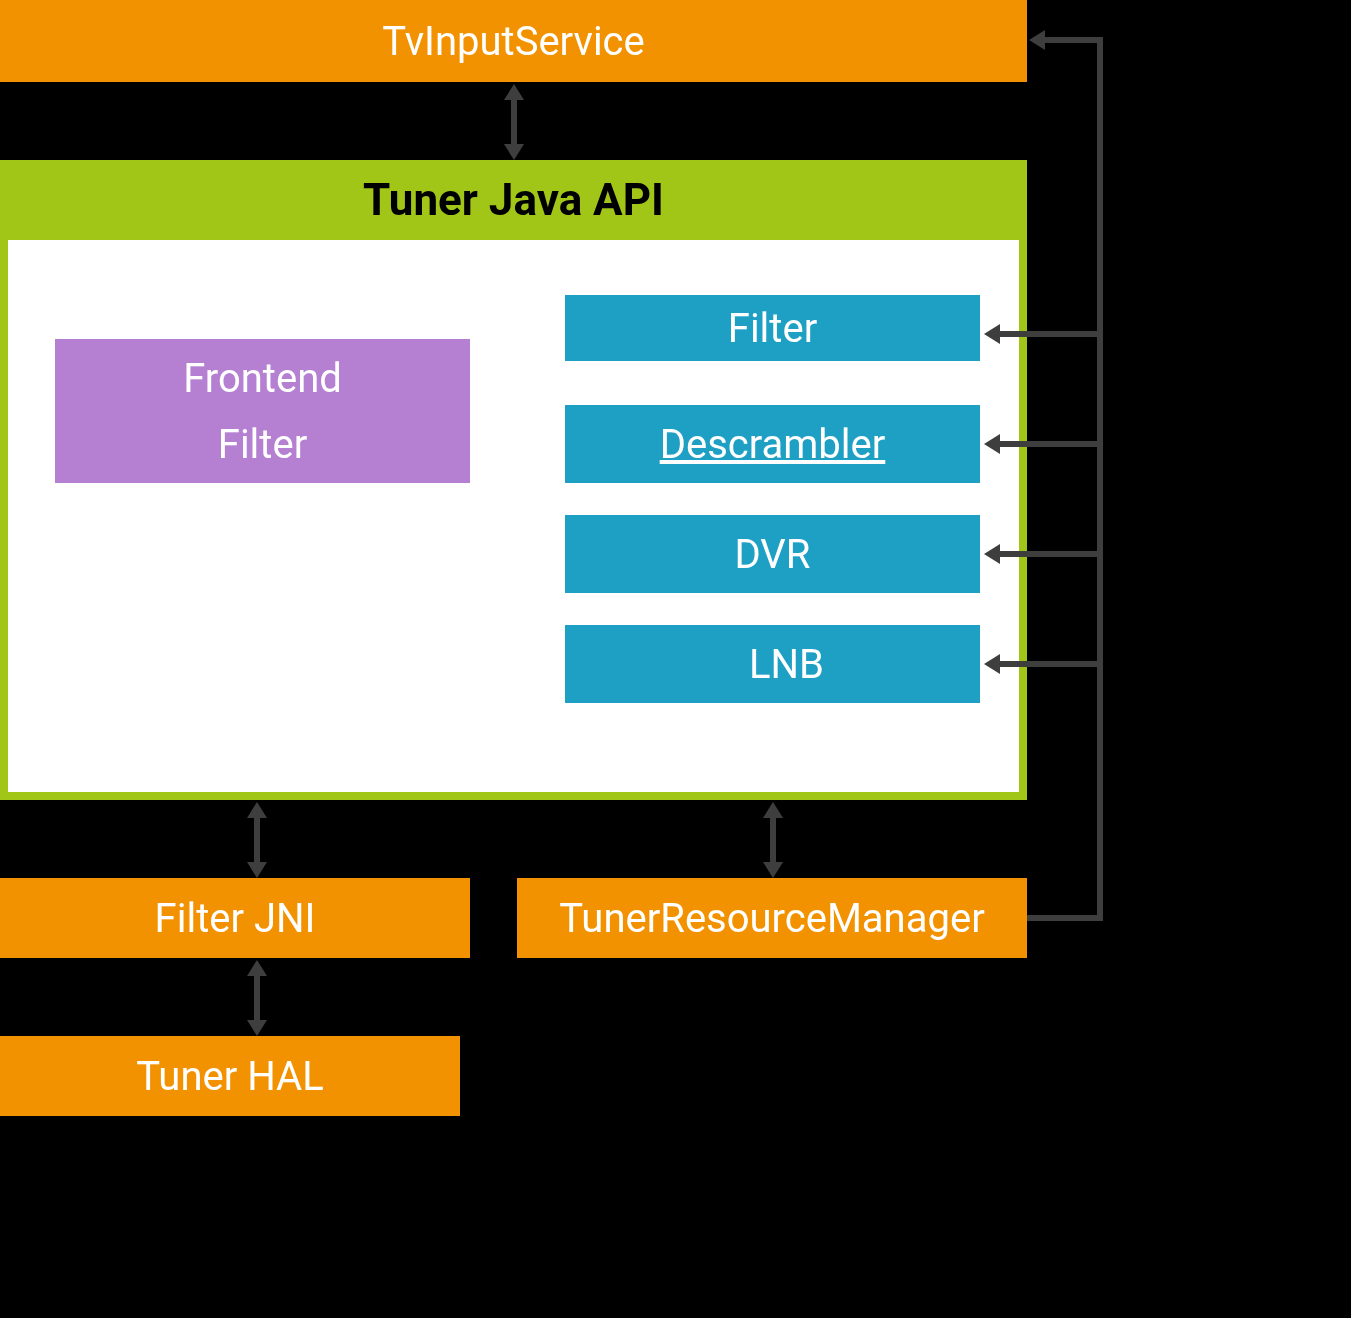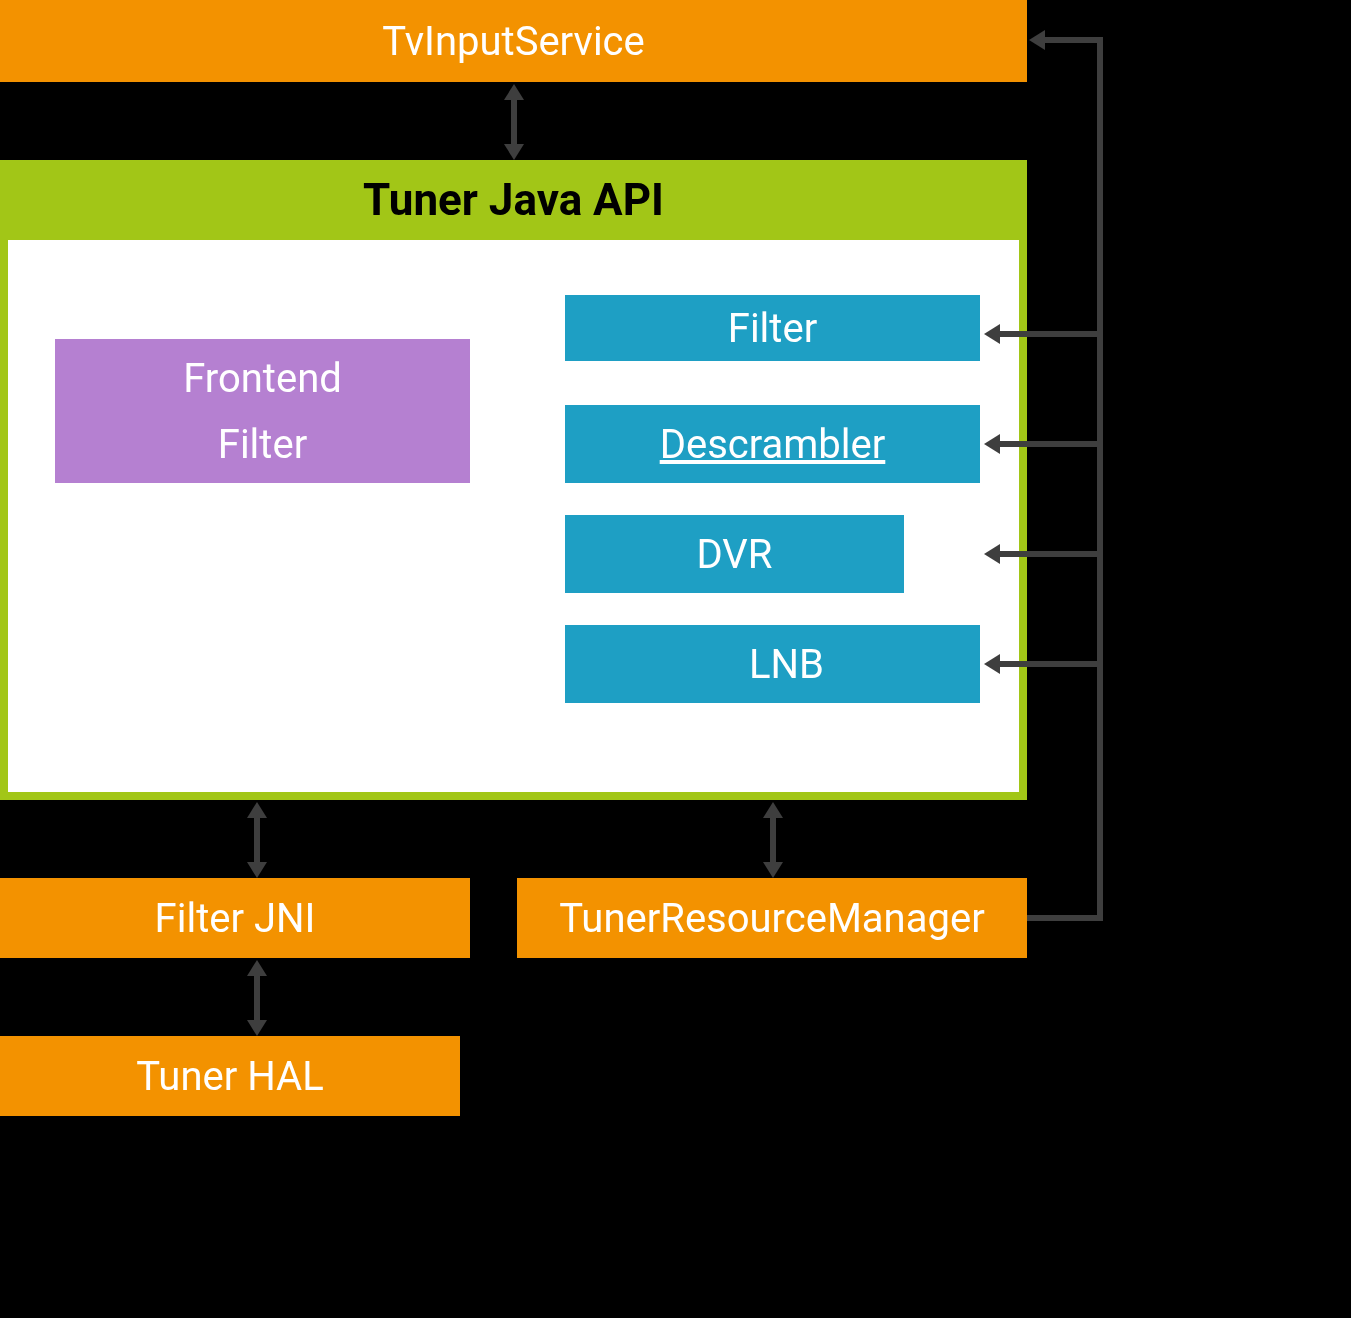--- a/index.html
+++ b/index.html
@@ -78,21 +78,21 @@
       <div class="box purple" style="left:47px; top:165px; width:415px; height:78px;">
         <span class="lbl">Filter</span>
       </div>
 
       <div class="box blue" style="left:557px; top:55px; width:415px; height:66px;">
         <span class="lbl">Filter</span>
       </div>
       <div class="box blue" style="left:557px; top:165px; width:415px; height:78px;text-decoration:underline;">
         <span class="lbl">Descrambler</span>
       </div>
-      <div class="box blue" style="left:557px; top:275px; width:339px; height:78px;">
+      <div class="box blue" style="left:557px; top:275px; width:415px; height:78px;">
         <span class="lbl">DVR</span>
       </div>
       <div class="box blue" style="left:557px; top:385px; width:415px; height:78px;padding-left:28px;">
         <span class="lbl">LNB</span>
       </div>
 
     </div>
   </div>
 </div>
 

